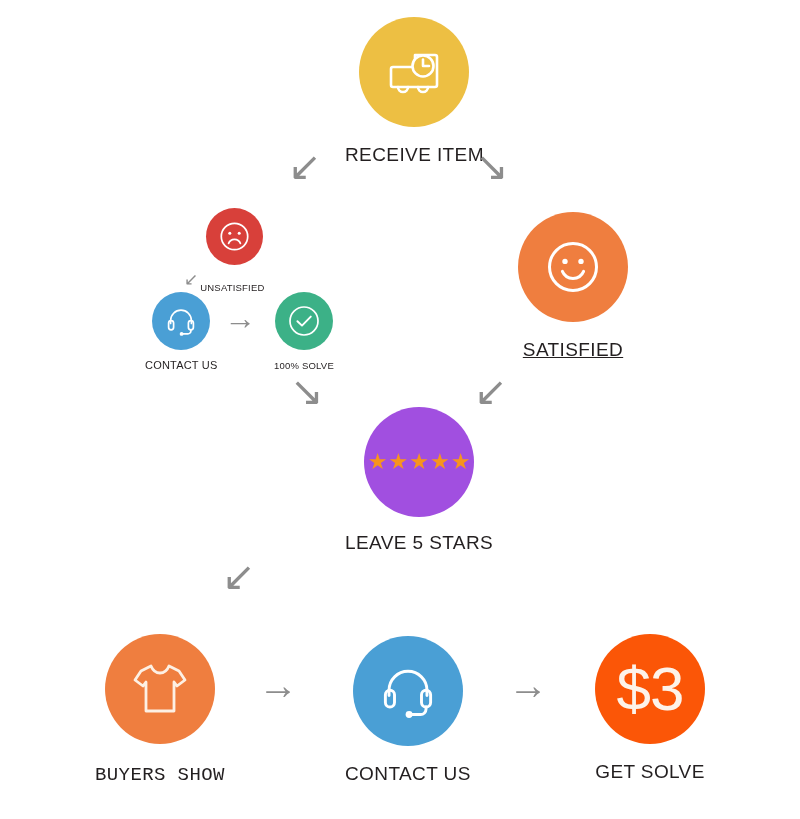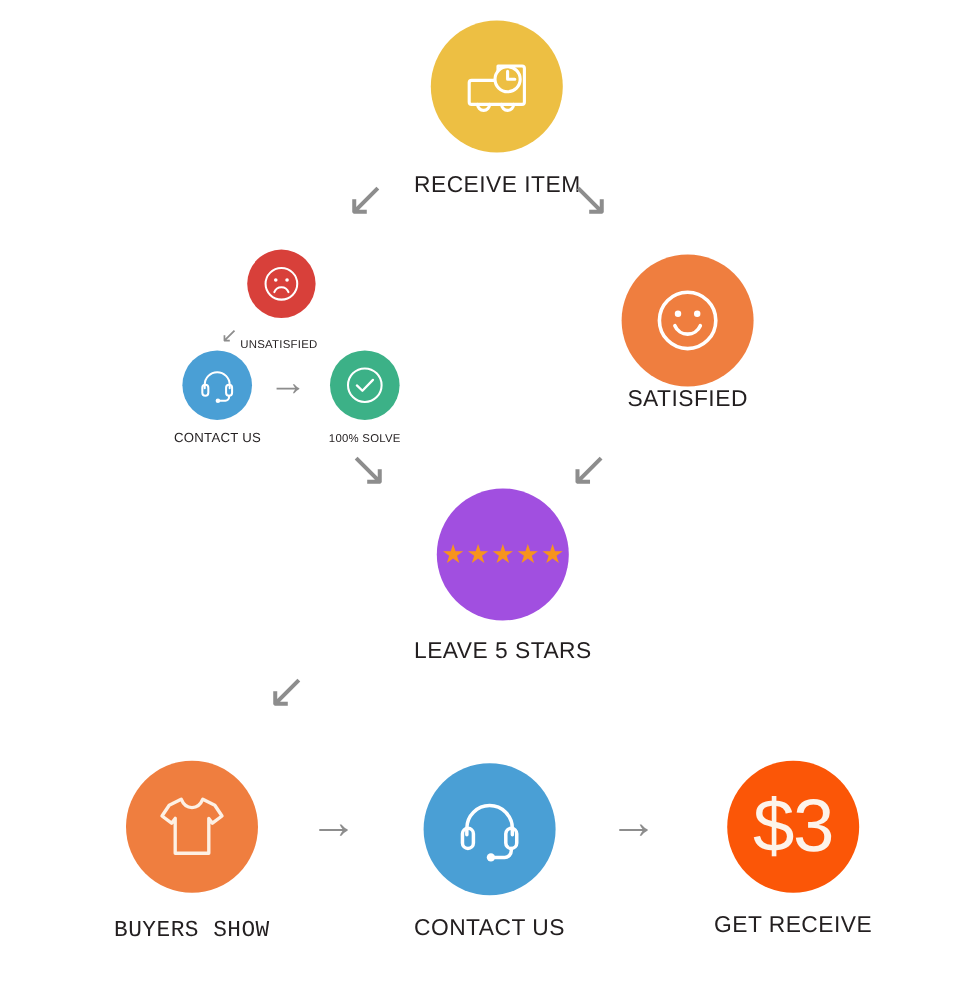--- a/index.html
+++ b/index.html
@@ -145,21 +145,21 @@
     <div class="circle" style="width:110px; height:110px; background:#ef7e3f;">
       <span>
         <svg width="58" height="58" viewBox="0 0 58 58">
           <circle cx="29" cy="29" r="23.5" fill="none" stroke="#ffffff" stroke-width="3"></circle>
           <circle cx="21" cy="23.4" r="2.7" fill="#ffffff"></circle>
           <circle cx="37" cy="23.4" r="2.7" fill="#ffffff"></circle>
           <path d="M18.4 33.4 a11.5 11.5 0 0 0 21.2 0" fill="none" stroke="#ffffff" stroke-width="3" stroke-linecap="round"></path>
         </svg>
       </span>
     </div>
-    <div class="label label-lg" style="">SATISFIED</div>
+    <div class="label label-lg" style="margin-top:17px;text-decoration:underline;">SATISFIED</div>
   </div>
 
   <div class="arrow" style="left:290px; top:371px; font-size:40px;">↘</div>
   <div class="arrow" style="left:474px; top:371px; font-size:40px;">↙</div>
 
   <div class="node" style="left:345px; top:407px;">
     <div class="circle" style="width:110px; height:110px; background:#a14fe0;">
       <span class="stars" id="stars-holder" style="color: rgb(247, 148, 29);">
           <span>★</span>
           <span>★</span>
@@ -201,16 +201,16 @@
     </div>
     <div class="label label-lg" style="margin-top:17px;">CONTACT US</div>
   </div>
 
   <div class="arrow" style="left:508px; top:665px; font-size:40px;">→</div>
 
   <div class="node" style="left:595px; top:634px;">
     <div class="circle" style="width:110px; height:110px; background:#fb5607;">
       <span class="money">$3</span>
     </div>
-    <div class="label label-lg" style="margin-top:17px;">GET RECEIVE</div>
+    <div class="label label-lg" style="margin-top:17px;">GET SOLVE</div>
   </div>
 
 </div>
 
 </body></html>

